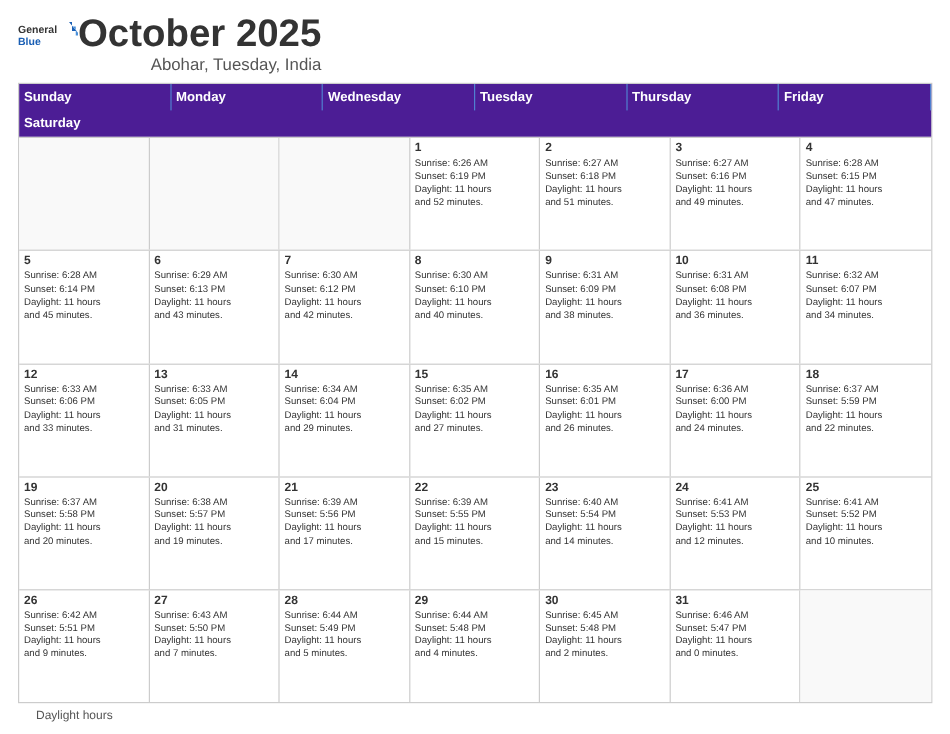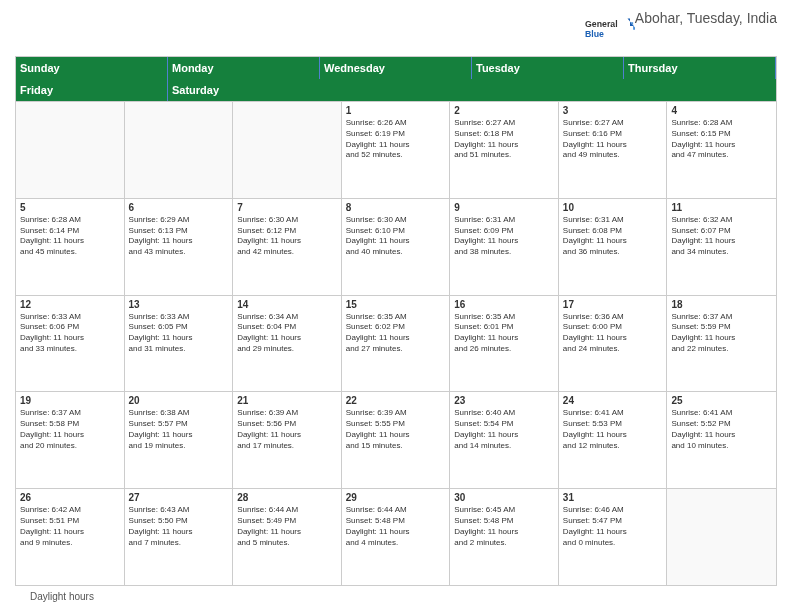--- a/index.html
+++ b/index.html
@@ -12,21 +12,21 @@
     }
     .container {
       width: 792px;
       height: 612px;
       padding: 10px 15px;
       display: flex;
       flex-direction: column;
     }
     .header {
       display: flex;
-      justify-content: flex-end;
+      justify-content: flex-start;
       align-items: flex-start;
       margin-bottom: 8px;
     }
     .logo {
       display: flex;
       align-items: center;
       font-size: 18px;
       font-weight: bold;
       color: #1a5fb4;
     }
@@ -42,22 +42,22 @@
       color: #555;
     }
     .calendar {
       flex: 1;
       display: flex;
       flex-direction: column;
       border: 1px solid #ccc;
     }
     .cal-header {
       display: grid;
-      grid-template-columns: repeat(5, 1fr);
-      background: #15803d;
+      grid-template-columns: repeat(6, 1fr);
+      background: #4c1d95;
     }
     .cal-header-cell {
       color: #fff;
       font-size: 11px;
       font-weight: bold;
       padding: 5px 4px;
       text-align: left;
       border-right: 1px solid #5080d0;
     }
     .cal-header-cell:last-child { border-right: none; }
@@ -108,20 +108,21 @@
   <div class="header">
     <div class="logo">
     <svg width="50" height="38" viewBox="0 0 80 38" xmlns="http://www.w3.org/2000/svg">
       <text x="0" y="16" font-size="14" font-weight="bold" fill="#333" font-family="Arial">General</text>
       <text x="0" y="32" font-size="14" font-weight="bold" fill="#1a5fb4" font-family="Arial">Blue</text>
       <polygon points="68,2 78,14 72,14 72,2" fill="#1a5fb4"></polygon>
       <polygon points="73,8 83,20 77,20 77,8" fill="#4a90d9"></polygon>
     </svg>
   </div>
     <div class="title-block">
+      <div class="month-title">October 2025</div>
       <div class="subtitle">Abohar, Tuesday, India</div>
     </div>
   </div>
 
   <div class="calendar">
     <div class="cal-header">
     <div class="cal-header-cell">Sunday</div>
         <div class="cal-header-cell">Monday</div>
         <div class="cal-header-cell">Wednesday</div>
         <div class="cal-header-cell">Tuesday</div>

